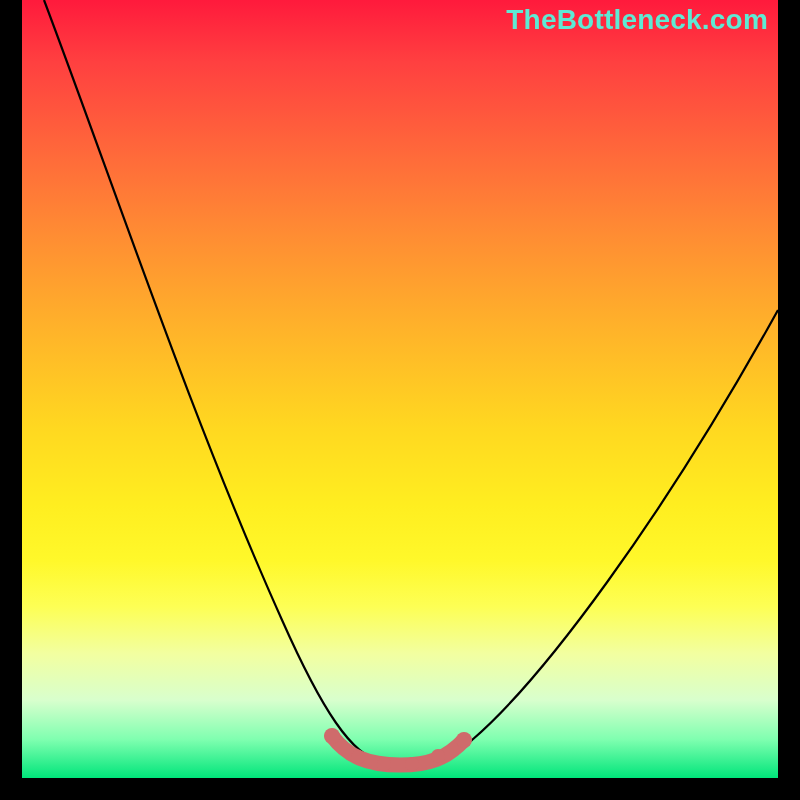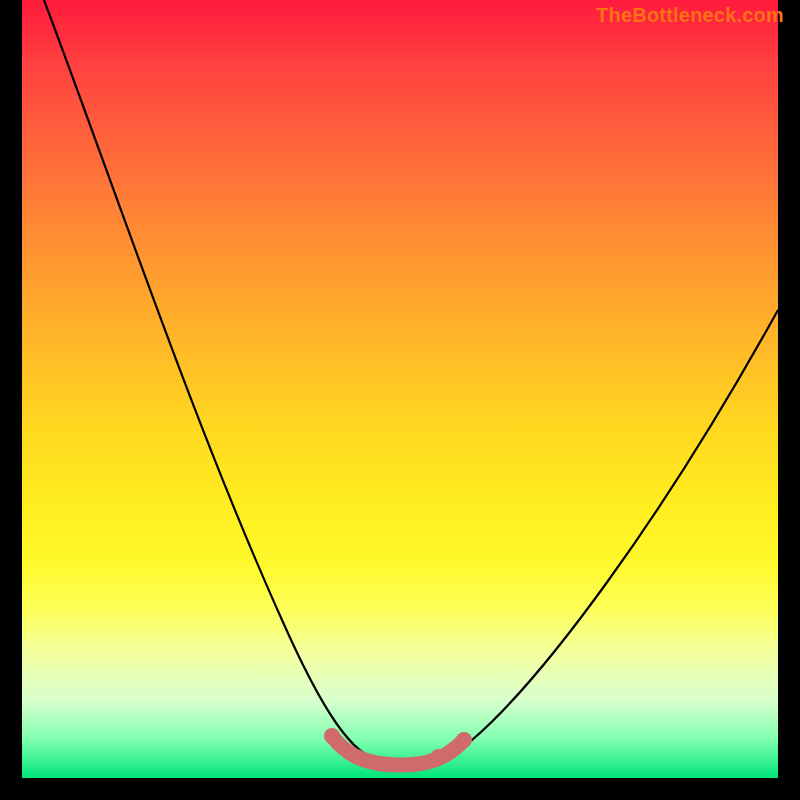--- a/index.html
+++ b/index.html
@@ -30,24 +30,24 @@
       #fdff55 78%,
       #f2ffa0 84%,
       #d8ffcd 90%,
       #80ffb0 95%,
       #00e57a 100%
     );
   }
   .watermark {
     position: absolute;
     top: 4px;
-    right: 16px;
-    font-size: 20px;
+    right: 32px;
+    font-size: 28px;
     font-weight: 600;
-    color: #f97316;
+    color: #5eead4;
     letter-spacing: 0.2px;
   }
   svg.curve {
     position: absolute;
     left: 22px;
     top: 0;
     width: 756px;
     height: 778px;
   }
 </style>

